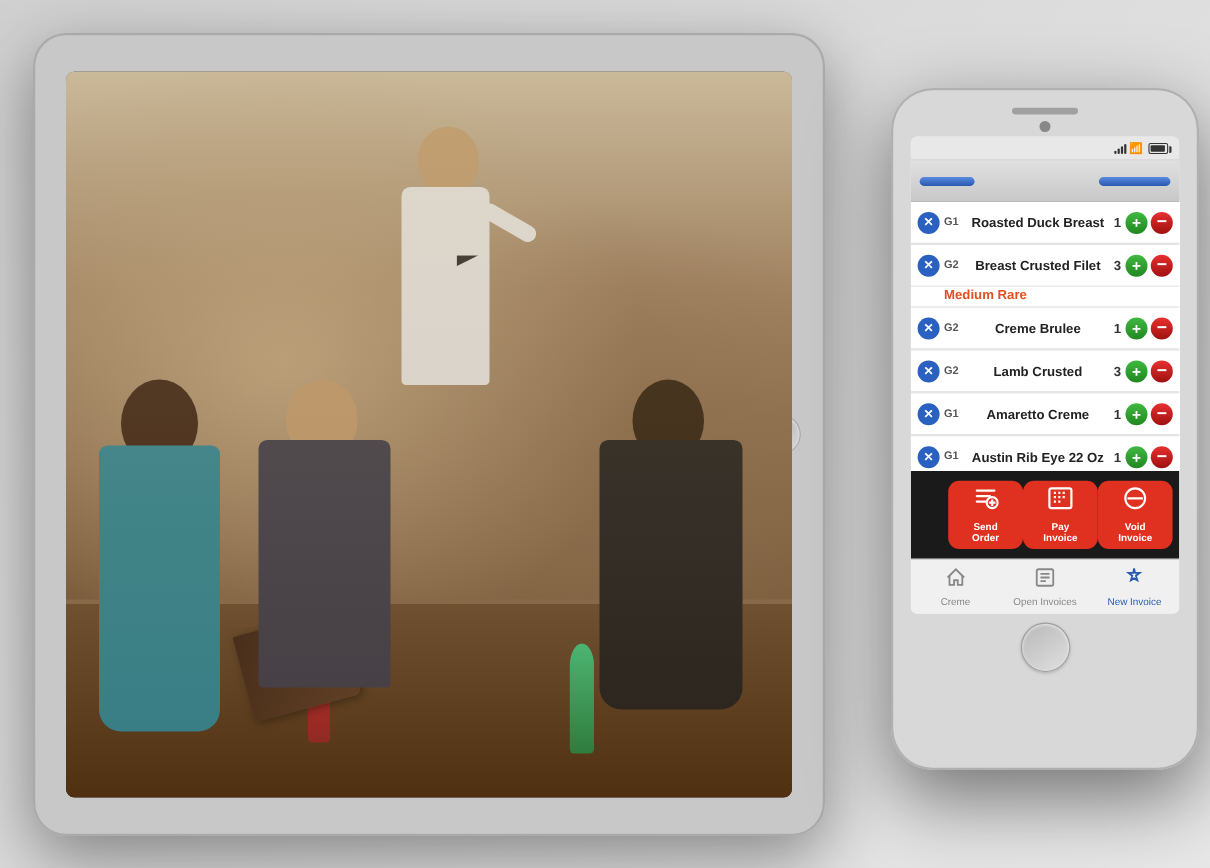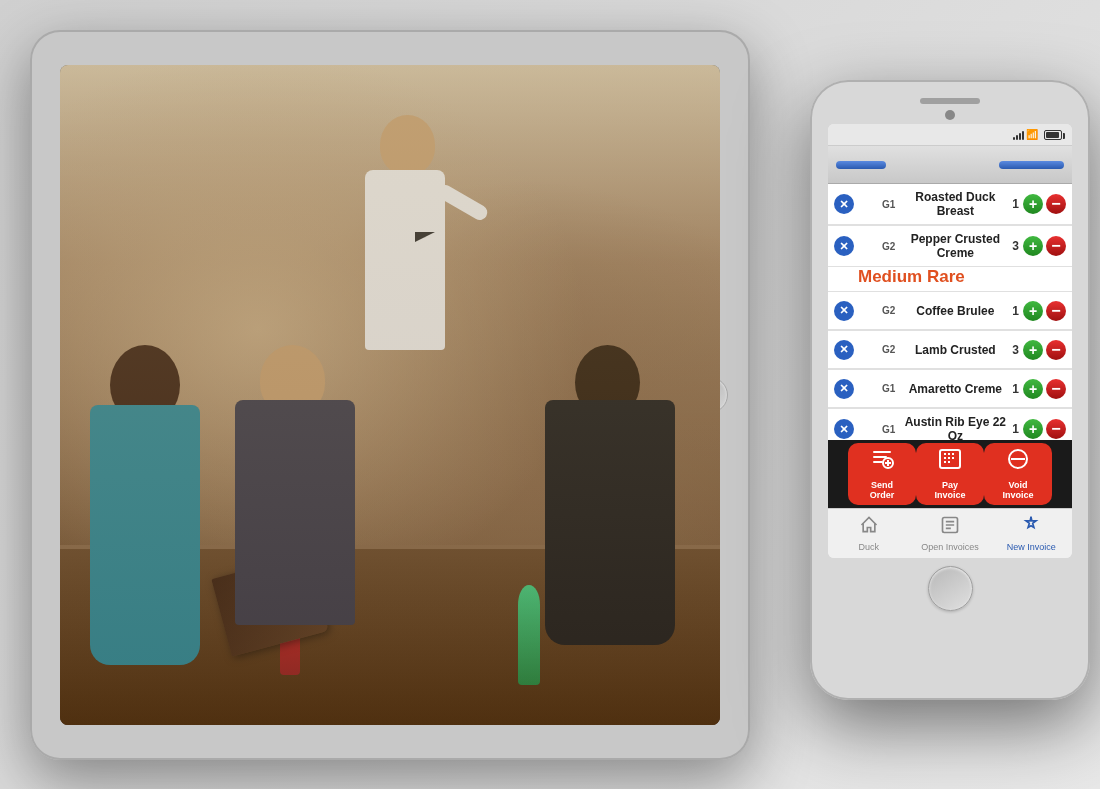--- a/index.html
+++ b/index.html
@@ -436,21 +436,20 @@
       flex-shrink: 0;
       margin-right: 4px;
     }
 
     .item-group {
       font-size: 10px;
       font-weight: 700;
       color: #555;
       margin-right: 3px;
       flex-shrink: 0;
-      margin-left: 24px;
     }
 
     .item-name {
       font-size: 12px;
       font-weight: 600;
       color: #222;
       flex: 1;
       text-align: center;
     }
 
@@ -488,34 +487,34 @@
       align-items: center;
       justify-content: center;
       font-size: 16px;
       font-weight: 700;
       cursor: pointer;
       flex-shrink: 0;
       line-height: 1;
     }
 
     .item-modifier {
-      font-size: 17px;
+      font-size: 12px;
       font-weight: 600;
       color: #e05020;
       padding: 0 6px 4px 30px;
     }
 
     
     .phone-actions {
       background: #1a1a1a;
       display: flex;
       align-items: center;
-      justify-content: center;
+      justify-content: flex-end;
       padding: 8px 6px;
-      height: 68px;
+      height: 80px;
     }
 
     .action-btn {
       background: #e03020;
       border-radius: 10px;
       width: 68px;
       height: 62px;
       display: flex;
       flex-direction: column;
       align-items: center;
@@ -689,32 +688,32 @@
     <span class="item-name">Roasted Duck Breast</span>
     <span class="item-qty">1</span>
     <div class="item-plus">+</div>
     <div class="item-minus">−</div>
   </div>
           </div>
           <div class="order-item-wrap">
             <div class="order-item">
     <div class="item-x-btn">✕</div>
     <span class="item-group">G2</span>
-    <span class="item-name">Pepper Crusted Creme</span>
+    <span class="item-name">Breast Crusted Filet</span>
     <span class="item-qty">3</span>
     <div class="item-plus">+</div>
     <div class="item-minus">−</div>
   </div>
             <div class="item-modifier">Medium Rare</div>
           </div>
           <div class="order-item-wrap">
             <div class="order-item">
     <div class="item-x-btn">✕</div>
     <span class="item-group">G2</span>
-    <span class="item-name">Coffee Brulee</span>
+    <span class="item-name">Creme Brulee</span>
     <span class="item-qty">1</span>
     <div class="item-plus">+</div>
     <div class="item-minus">−</div>
   </div>
           </div>
           <div class="order-item-wrap">
             <div class="order-item">
     <div class="item-x-btn">✕</div>
     <span class="item-group">G2</span>
     <span class="item-name">Lamb Crusted</span>
@@ -779,21 +778,21 @@
     <div class="action-btn-label">Void<br>Invoice</div>
   </div>
         </div>
 
       <div class="phone-nav" id="nav-container">
       <div class="nav-item">
     <span class="nav-icon"><svg width="20" height="20" viewBox="0 0 24 24" fill="none" stroke="currentColor" stroke-width="2">
                 <path d="M3 12L12 3l9 9"></path>
                 <path d="M5 10v10h5v-5h4v5h5V10"></path>
               </svg></span>
-    <span class="nav-label">Duck</span>
+    <span class="nav-label">Creme</span>
   </div>
           <div class="nav-item">
     <span class="nav-icon"><svg width="20" height="20" viewBox="0 0 24 24" fill="none" stroke="currentColor" stroke-width="2">
                 <rect x="3" y="3" width="18" height="18" rx="2"></rect>
                 <line x1="7" y1="8" x2="17" y2="8"></line>
                 <line x1="7" y1="12" x2="17" y2="12"></line>
                 <line x1="7" y1="16" x2="13" y2="16"></line>
               </svg></span>
     <span class="nav-label">Open Invoices</span>
   </div>

